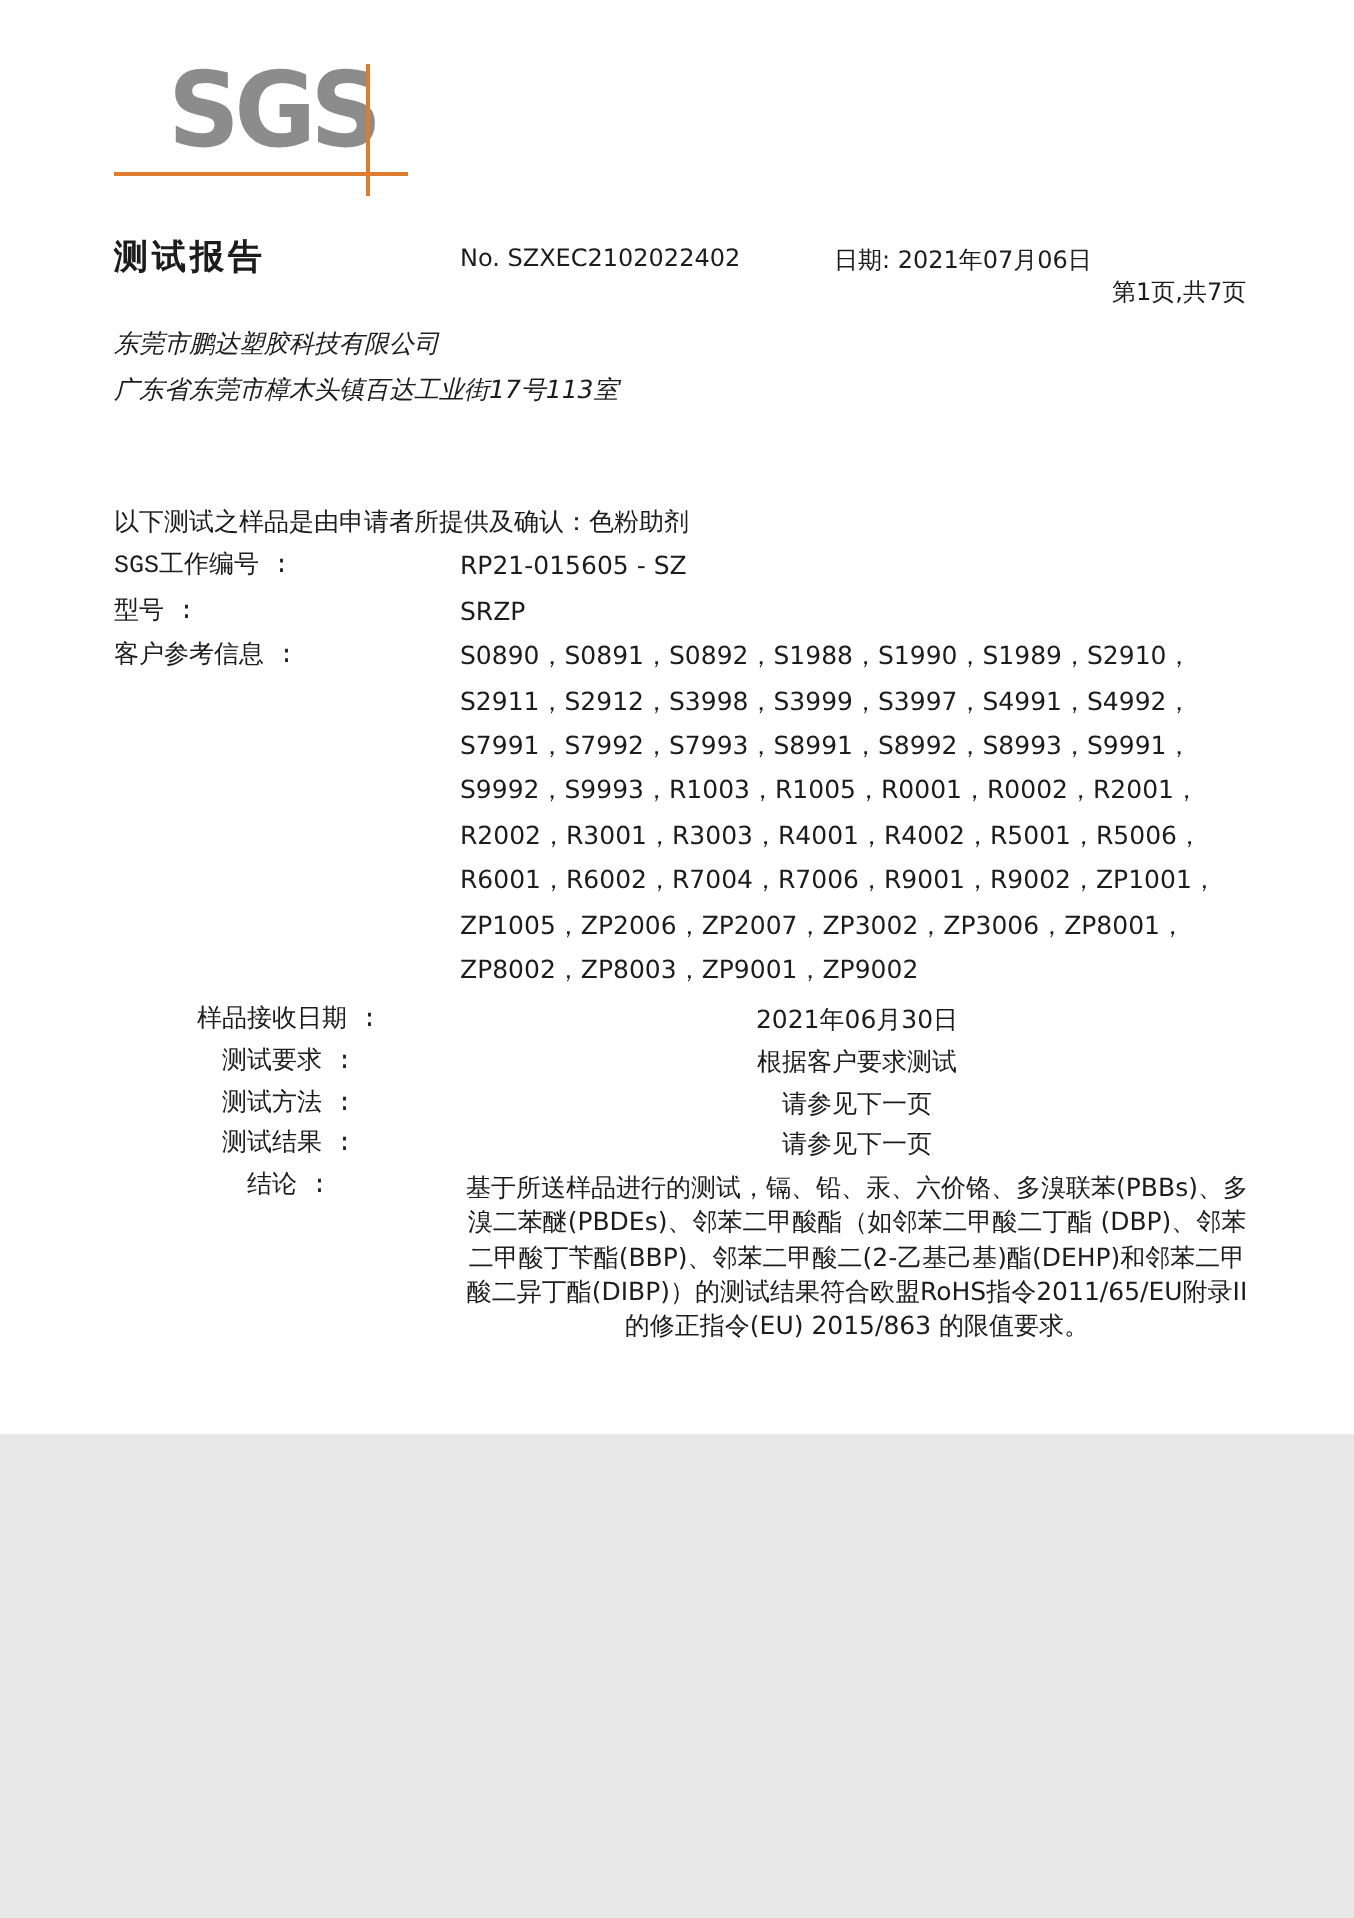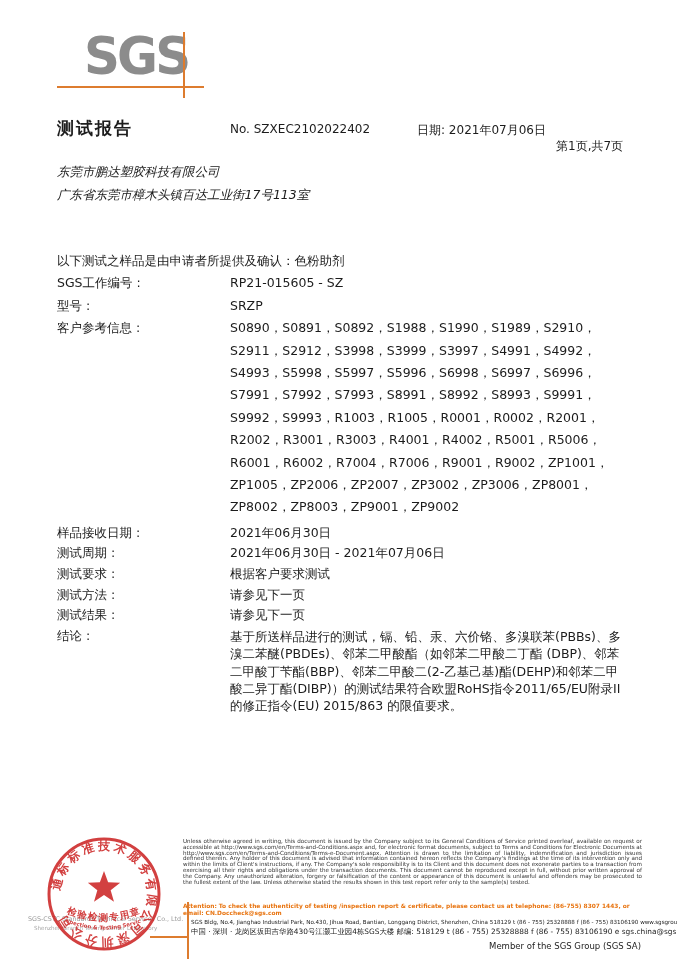--- a/index.html
+++ b/index.html
@@ -1,18 +1,18 @@
 <!DOCTYPE html>
 <html><head>
 <meta charset="utf-8">
 <style>
   html,body{margin:0;padding:0;background:#e8e8e8;}
   *{box-sizing:border-box;}
   #page{
-    position:relative;width:677px;height:959px;background:#ffffff;
+    position:relative;width:677px;height:717px;background:#ffffff;
     font-family:"DejaVu Sans","Liberation Sans",sans-serif;color:#1c1c1c;
     overflow:hidden;margin:0 auto;padding-left:22px;
   }
   .abs{position:absolute;}
   
   .logo-text{
     left:84px;top:26px;font-size:52px;font-weight:bold;color:#8c8c8c;
     letter-spacing:-3px;line-height:60px;transform:scaleX(.96);transform-origin:left;
   }
   .crop{background:#dd7c2f;}
@@ -22,22 +22,22 @@
   .report-title{left:57px;top:117px;font-size:17px;font-weight:bold;letter-spacing:2px;text-align:right;}
   .report-no{left:230px;top:122px;font-size:12px;text-align:right;}
   .report-date{left:417px;top:122px;font-size:12px;}
   .report-page{left:556px;top:138px;font-size:12px;}
   
   .client{left:57px;top:160px;font-size:12.5px;line-height:23px;font-style:italic;}
   
   .info{left:57px;top:250px;width:570px;font-size:12.5px;}
   .intro{line-height:22.4px;}
   .row{display:flex;line-height:22.4px;}
-  .row.tight{line-height:20.6px;}
-  .row .label{width:173px;flex:none;}
+  .row.tight{line-height:20.6px;text-align:center;}
+  .row .label{width:173px;flex:none;font-family:Liberation Mono, monospace;}
   .row .value{flex:1;}
   .row.received{margin-top:4px;}
   .codes div{line-height:22.4px;}
   .conclusion .value{line-height:17.4px;padding-top:2px;}
   
   .disclaimer{left:183px;top:839px;width:459px;font-size:5.6px;line-height:5.8px;
     color:#333;text-align:justify;}
   .attention{left:183px;top:903px;width:459px;font-size:5.9px;line-height:6.6px;
     color:#e87410;font-weight:bold;}
   .addr{left:191px;top:919px;width:460px;}
@@ -80,39 +80,34 @@
     <div class="row">
       <div class="label">型号 :</div>
       <div class="value">SRZP</div>
     </div>
 
     <div class="row">
       <div class="label">客户参考信息 :</div>
       <div class="value codes">
           <div>S0890，S0891，S0892，S1988，S1990，S1989，S2910，</div>
           <div>S2911，S2912，S3998，S3999，S3997，S4991，S4992，</div>
-          <div>S4993，S5998，S5997，S5996，S6998，S6997，S6996，</div>
           <div>S7991，S7992，S7993，S8991，S8992，S8993，S9991，</div>
           <div>S9992，S9993，R1003，R1005，R0001，R0002，R2001，</div>
           <div>R2002，R3001，R3003，R4001，R4002，R5001，R5006，</div>
           <div>R6001，R6002，R7004，R7006，R9001，R9002，ZP1001，</div>
           <div>ZP1005，ZP2006，ZP2007，ZP3002，ZP3006，ZP8001，</div>
           <div>ZP8002，ZP8003，ZP9001，ZP9002</div>
         </div>
     </div>
 
     <div class="row tight received">
       <div class="label">样品接收日期 :</div>
       <div class="value">2021年06月30日</div>
     </div>
 
-    <div class="row tight">
-      <div class="label">测试周期 :</div>
-      <div class="value">2021年06月30日 - 2021年07月06日</div>
-    </div>
 
     <div class="row tight">
       <div class="label">测试要求 :</div>
       <div class="value">根据客户要求测试</div>
     </div>
 
     <div class="row tight">
       <div class="label">测试方法 :</div>
       <div class="value">请参见下一页</div>
     </div>

